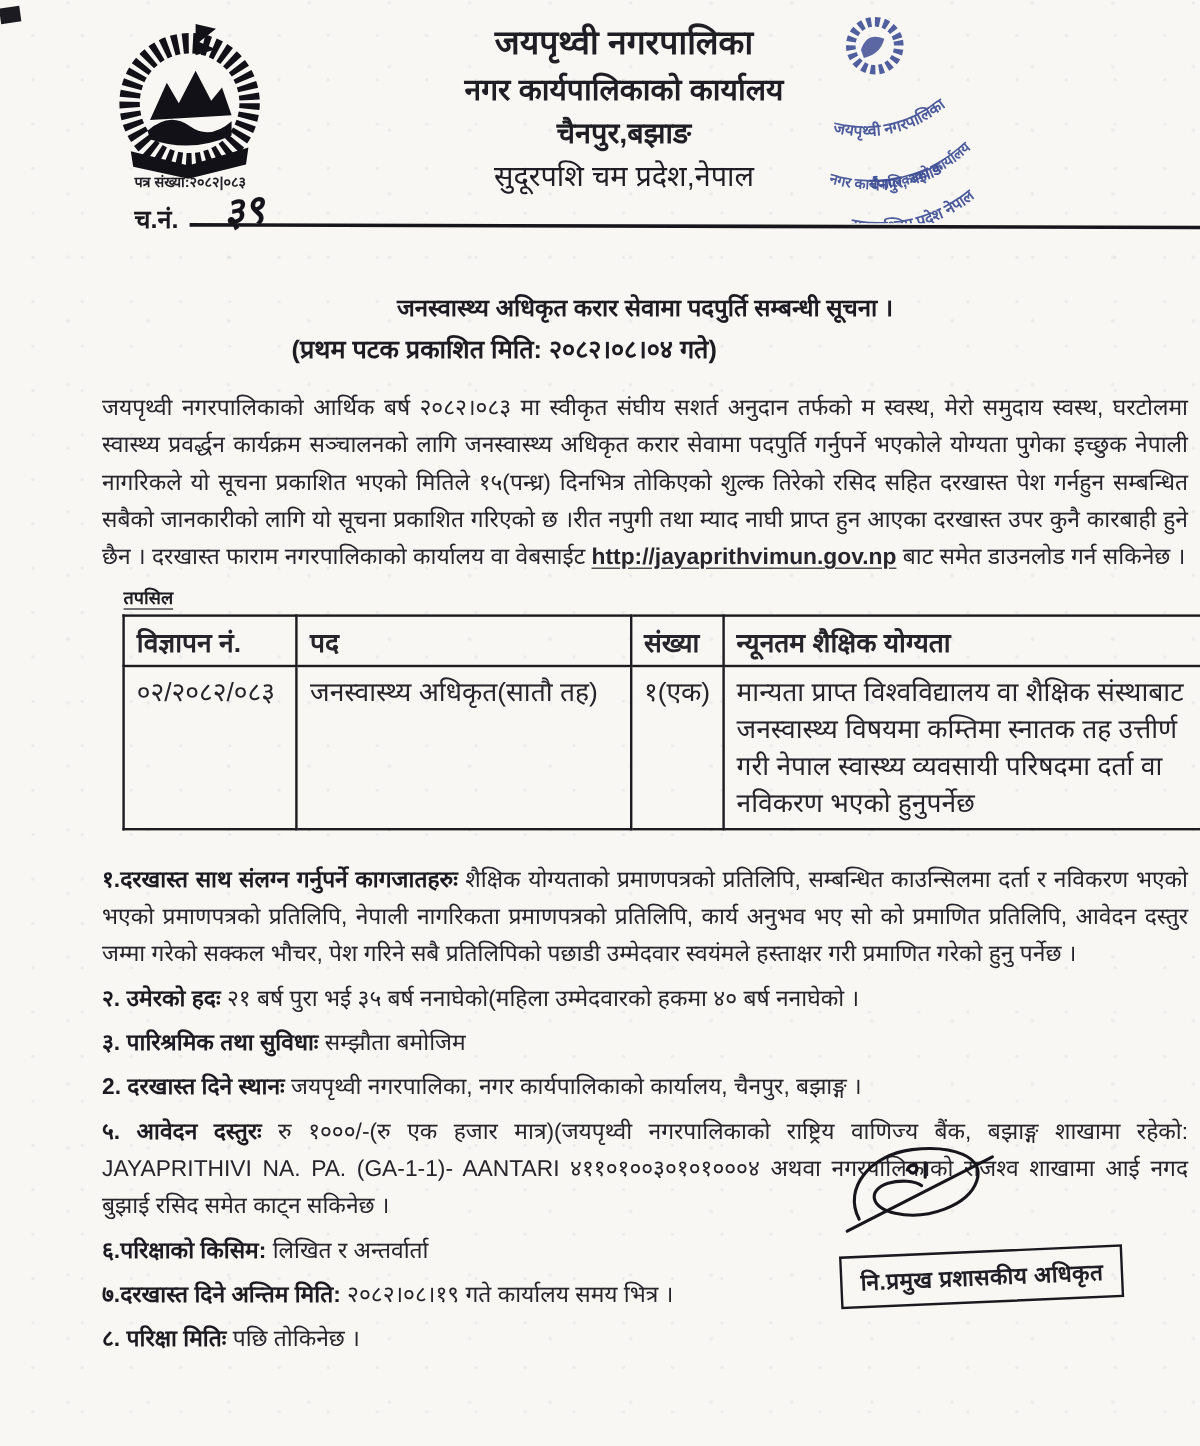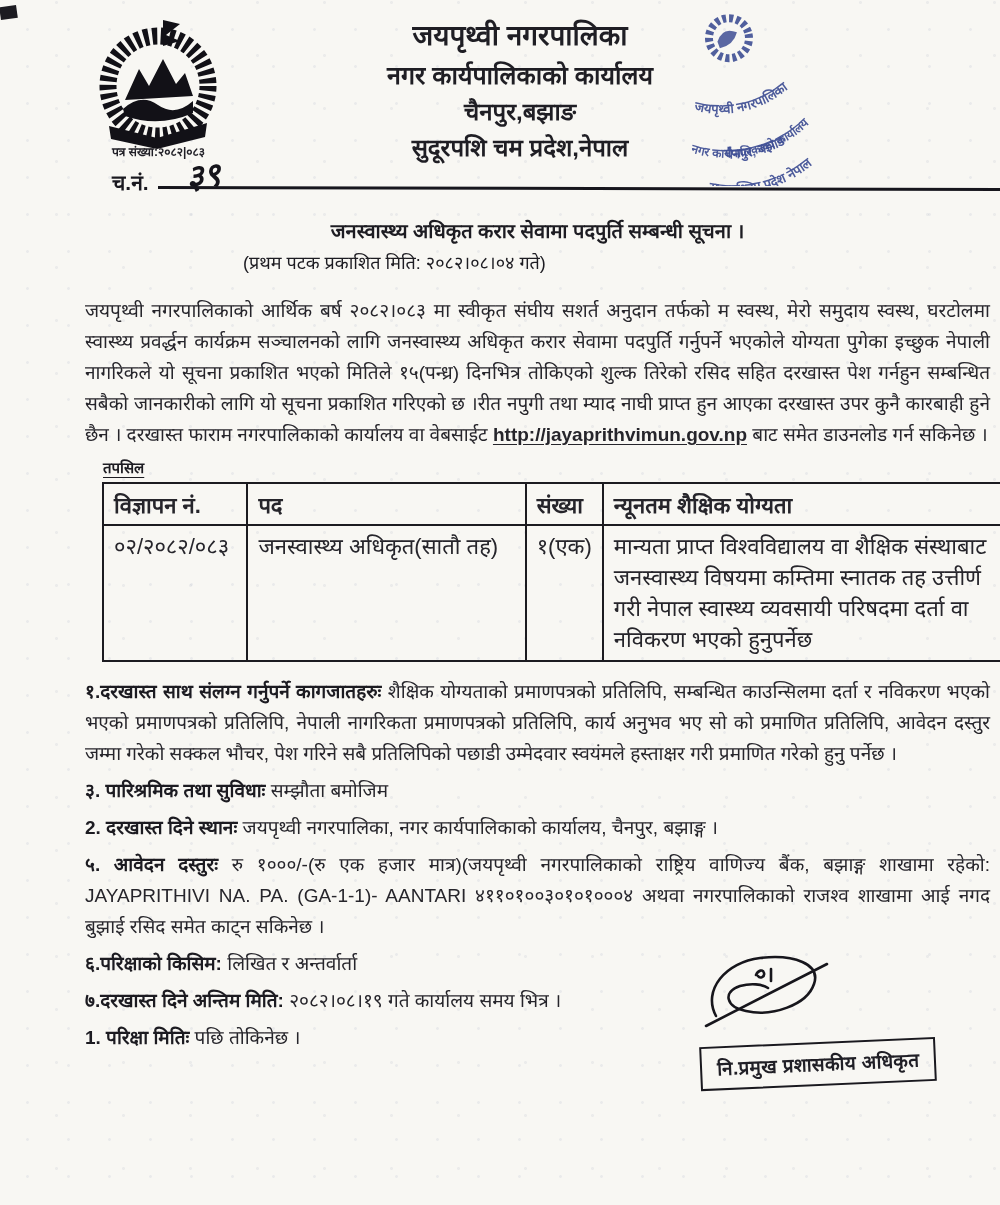--- a/index.html
+++ b/index.html
@@ -13,38 +13,38 @@
     background-position:7px 11px, 23px 29px;
     font-family:"Liberation Sans","DejaVu Sans",sans-serif;
     color:#26252b;
   }
   .corner-mark{position:absolute; left:0; top:6px; width:17px; height:13px; background:#1c1b21; transform:rotate(-8deg);}
   .emblem{position:absolute; left:82px; top:12px;}
   .letterhead{position:absolute; left:300px; top:16px; width:440px; text-align:center; color:#1f1e24;}
   .lh-title{font-size:28px; font-weight:bold; line-height:40px;}
   .lh-office{font-size:25px; line-height:38px; font-weight:600;}
   .lh-place{font-size:24px; line-height:36px; font-weight:600;}
-  .lh-province{font-size:24px; line-height:36px; font-weight:700;}
+  .lh-province{font-size:24px; line-height:36px; font-weight:400;}
   .round-stamp{position:absolute; left:618px; top:4px; opacity:.92;}
   .letter-no{position:absolute; left:112px; top:143px; font-size:12px; font-weight:bold; color:#201f26;}
   .dispatch{position:absolute; left:112px; top:168px; font-size:21px; font-weight:bold; color:#1a1920;}
   .dispatch-no{position:absolute; left:186px; top:152px; font-size:33px; font-weight:bold; font-style:italic; transform:rotate(-6deg); color:#15141b;}
   .dispatch-rule{position:absolute; left:158px; top:187px; width:842px; height:3px; background:#17161d; transform:rotate(.15deg);}
-  .content{position:absolute; left:85px; top:218px; width:905px;}
+  .content{position:absolute; left:85px; top:244px; width:905px;}
   .notice-title{font-size:20px; font-weight:bold; text-align:center; line-height:27px; color:#1d1c22;}
-  .notice-sub{font-size:18px; font-weight:normal; padding-left:158px; margin-top:5px; color:#1d1c22;}
+  .notice-sub{font-size:21px; font-weight:bold; padding-left:158px; margin-top:5px; color:#1d1c22;}
   .para{margin-top:21px; font-size:19px; line-height:31px; text-align:justify; color:#26252b;}
   .url{font-family:"Liberation Sans",sans-serif; text-decoration:underline; text-underline-offset:3px; font-weight:600;}
   .tapasil{margin-top:7px; margin-left:18px; font-size:15px; font-weight:bold; text-decoration:underline; text-underline-offset:4px; color:#1d1c22;}
   table.vac{border-collapse:collapse; width:100%; margin-top:5px; font-size:22px;margin-left:17px;}
   table.vac th, table.vac td{border:2.2px solid #1c1b20; padding:5px 10px; text-align:left; vertical-align:top;}
   table.vac th{font-weight:bold; height:30px;}
   table.vac td{line-height:31px; height:122px;}
   .col1{width:16%;} .col2{width:31%;} .col3{width:8%;} .col4{width:45%;}
-  .items{margin-top:14px;}
+  .items{margin-top:26px;}
   .item{font-size:19px; line-height:31px; text-align:justify; margin-bottom:6px; color:#26252b;}
   .item b{color:#1c1b21;}
   .signature{position:absolute; left:700px; top:950px;}
   .officer-stamp{
     position:absolute; left:700px; top:1042px; border:2.6px solid #1a191f;
     padding:7px 15px; font-size:19px; font-weight:bold; color:#201f26;
     transform:rotate(-2.5deg); letter-spacing:.3px; white-space:nowrap;
   }
 </style>
 </head>
@@ -120,26 +120,27 @@
         <td>०२/२०८२/०८३</td>
         <td>जनस्वास्थ्य अधिकृत(सातौ तह)</td>
         <td>१(एक)</td>
         <td>मान्यता प्राप्त विश्वविद्यालय वा शैक्षिक संस्थाबाट जनस्वास्थ्य विषयमा कम्तिमा स्नातक तह उत्तीर्ण गरी नेपाल स्वास्थ्य व्यवसायी परिषदमा दर्ता वा नविकरण भएको हुनुपर्नेछ</td>
       </tr>
     </tbody>
       </table>
 
     <div class="items">
       <div class="item"><b>१.दरखास्त साथ संलग्न गर्नुपर्ने कागजातहरुः</b><span> शैक्षिक योग्यताको प्रमाणपत्रको प्रतिलिपि, सम्बन्धित काउन्सिलमा दर्ता र नविकरण भएको भएको प्रमाणपत्रको प्रतिलिपि, नेपाली नागरिकता प्रमाणपत्रको प्रतिलिपि, कार्य अनुभव भए सो को प्रमाणित प्रतिलिपि, आवेदन दस्तुर जम्मा गरेको सक्कल भौचर, पेश गरिने सबै प्रतिलिपिको पछाडी उम्मेदवार स्वयंमले हस्ताक्षर गरी प्रमाणित गरेको हुनु पर्नेछ ।</span></div>
+      <div class="item"><b>२. उमेरको हदः</b><span> २१ बर्ष पुरा भई ३५ बर्ष ननाघेको(महिला उम्मेदवारको हकमा ४० बर्ष ननाघेको ।</span></div>
       <div class="item"><b>३. पारिश्रमिक तथा सुविधाः</b><span> सम्झौता बमोजिम</span></div>
       <div class="item"><b>2. दरखास्त दिने स्थानः</b><span> जयपृथ्वी नगरपालिका, नगर कार्यपालिकाको कार्यालय, चैनपुर, बझाङ्ग ।</span></div>
       <div class="item"><b>५. आवेदन दस्तुरः</b><span> रु १०००/-(रु एक हजार मात्र)(जयपृथ्वी नगरपालिकाको राष्ट्रिय वाणिज्य बैंक, बझाङ्ग शाखामा रहेको: JAYAPRITHIVI NA. PA. (GA-1-1)- AANTARI ४११०१००३०१०१०००४ अथवा नगरपालिकाको राजश्व शाखामा आई नगद बुझाई रसिद समेत काट्न सकिनेछ ।</span></div>
       <div class="item"><b>६.परिक्षाको किसिम:</b><span> लिखित र अन्तर्वार्ता</span></div>
       <div class="item"><b>७.दरखास्त दिने अन्तिम मिति:</b><span> २०८२।०८।१९ गते कार्यालय समय भित्र ।</span></div>
-      <div class="item"><b>1. परिक्षा मितिः</b><span> पछि तोकिनेछ ।</span></div>
+      <div class="item"><b>८. परिक्षा मितिः</b><span> पछि तोकिनेछ ।</span></div>
     </div>
   </div>
 
   <svg class="signature" width="136" height="94" viewBox="0 0 136 94" xmlns="http://www.w3.org/2000/svg">
     <g fill="none" stroke="#17161c" stroke-width="2.6" stroke-linecap="round">
       <path d="M16 66 C 2 40 26 12 60 8 C 94 4 121 14 114 34 C 107 55 72 67 46 61 C 26 57 22 42 40 36 C 51 33 62 34 68 38"></path>
       <path d="M6 76 L 127 14"></path>
       <path d="M56 25 C 58 20 63 19 64 23 C 65 27 60 29 58 26"></path>
       <path d="M71 19 L 71 31"></path>
     </g>

